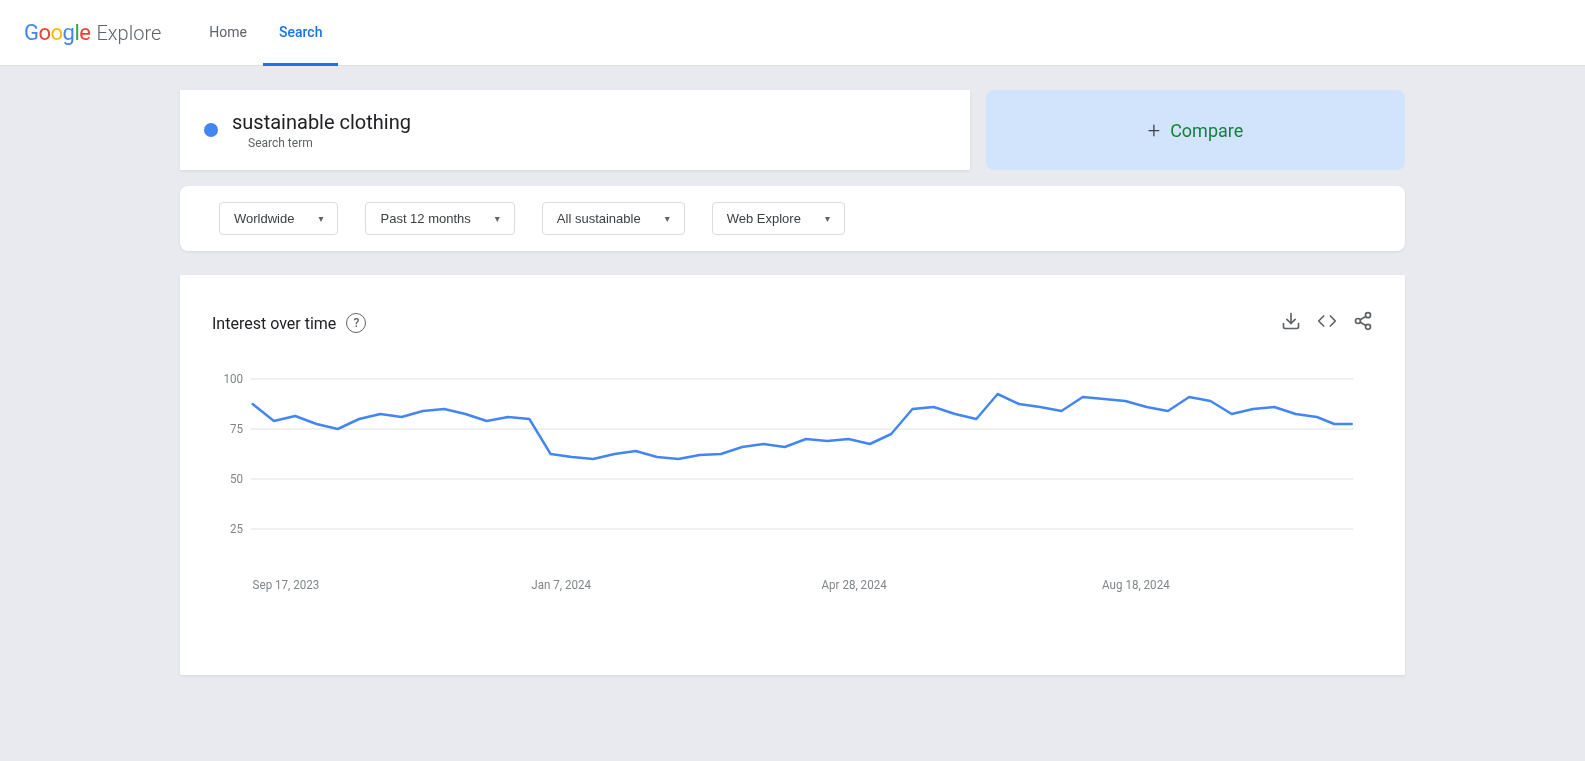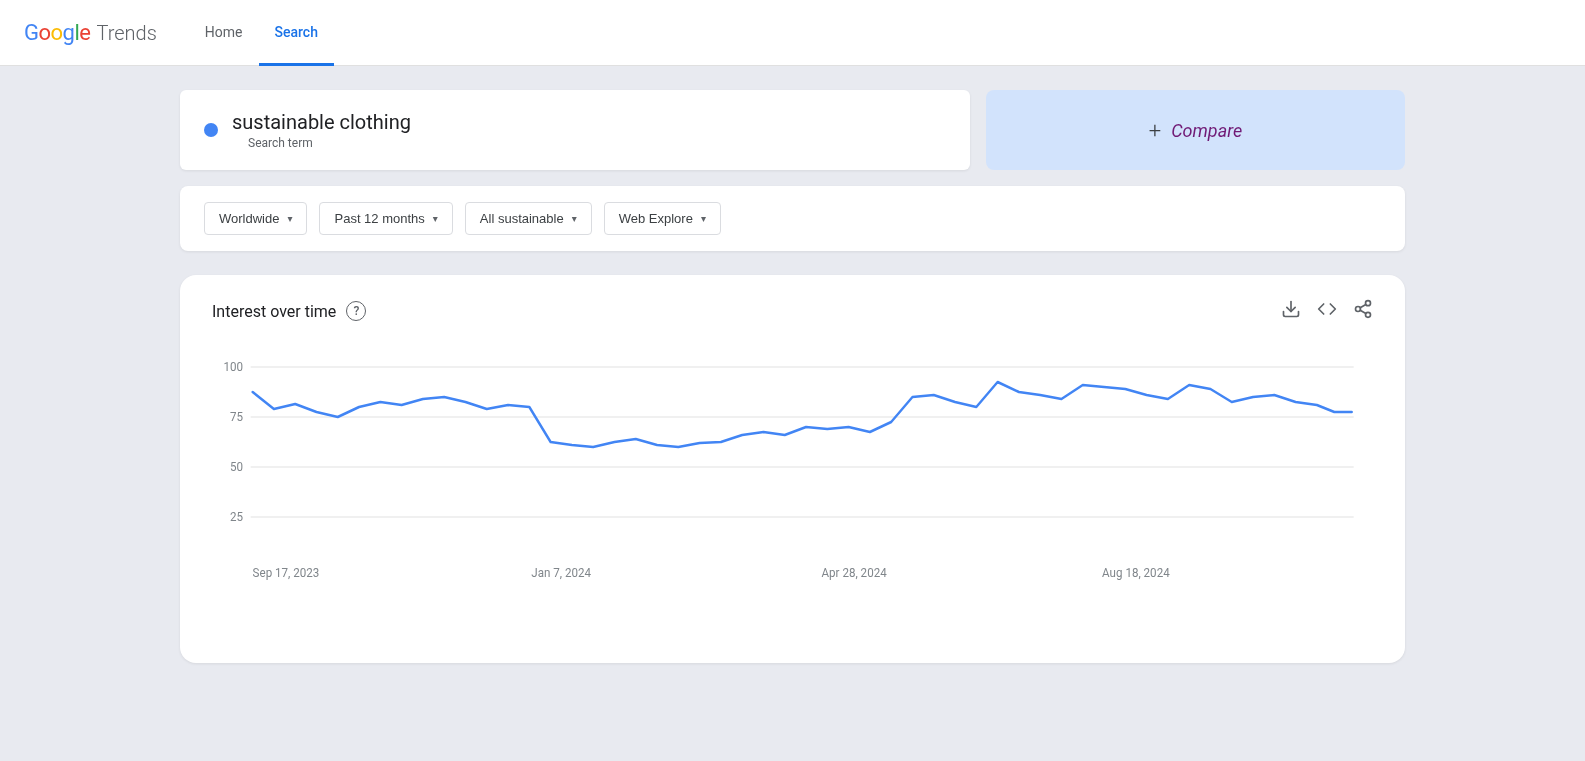--- a/index.html
+++ b/index.html
@@ -73,21 +73,21 @@
     }
 
     
     .search-area {
       display: flex;
       gap: 16px;
       margin-bottom: 16px;
     }
     .search-term-card {
       background: #fff;
-      border-radius: 6px;
+      border-radius: 0;
       padding: 20px 24px;
       flex: 2;
       display: flex;
       align-items: center;
       gap: 14px;
       box-shadow: 0 1px 3px rgba(0,0,0,0.08);
     }
     .term-dot {
       width: 14px;
       height: 14px;
@@ -121,23 +121,22 @@
       cursor: pointer;
       gap: 10px;
     }
     .compare-plus {
       font-size: 22px;
       color: #3c4043;
       font-weight: 300;
     }
     .compare-label {
       font-size: 18px;
-      color: #701a75;
+      color: #15803d;
       font-weight: 400;
-      font-style: italic;
     }
 
     
     .filters {
       background: #fff;
       border-radius: 8px;
       padding: 16px 24px;
       display: flex;
       gap: 12px;
       align-items: center;
@@ -147,33 +146,34 @@
     .filter-btn {
       border: 1px solid #dadce0;
       border-radius: 4px;
       padding: 8px 14px;
       background: #fff;
       font-size: 13px;
       color: #3c4043;
       cursor: pointer;
       display: flex;
       align-items: center;
-      gap: 8px;
+      gap: 24px;
       white-space: nowrap;
+      margin-left: 15px;
     }
     .chevron {
       font-size: 10px;
       color: #5f6368;
     }
 
     
     .chart-card {
       background: #fff;
-      border-radius: 16px;
-      padding: 24px 32px 32px 32px;
+      border-radius: 1px;
+      padding: 36px 32px 32px 32px;
       box-shadow: 0 1px 3px rgba(0,0,0,0.08);
     }
     .chart-header {
       display: flex;
       align-items: center;
       justify-content: space-between;
       margin-bottom: 24px;
     }
     .chart-title-area {
       display: flex;
@@ -220,21 +220,21 @@
     }
   </style>
 </head>
 <body>
 
 <header class="header">
   <a class="logo" href="#">
     <span class="logo-google">
       <span class="g-blue">G</span><span class="g-red">o</span><span class="g-yellow">o</span><span class="g-blue">g</span><span class="g-green">l</span><span class="g-red">e</span>
     </span>
-    <span class="logo-trends">Trends</span>
+    <span class="logo-trends">Explore</span>
   </a>
   <nav class="nav">
     <a class="nav-item">Home</a>
     <a class="nav-item active">Search</a>
   </nav>
 </header>
 
 <main class="main">
 
   <div class="search-area">

